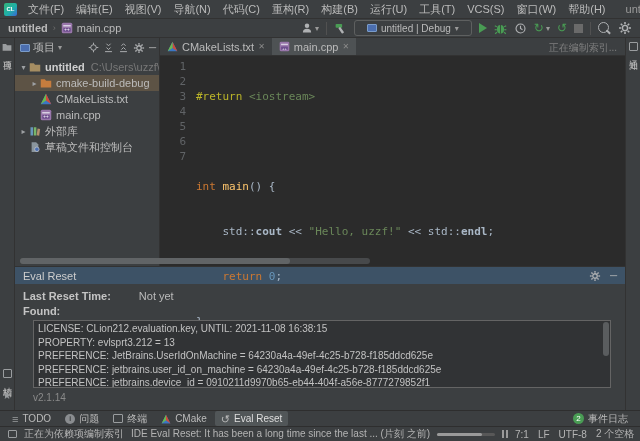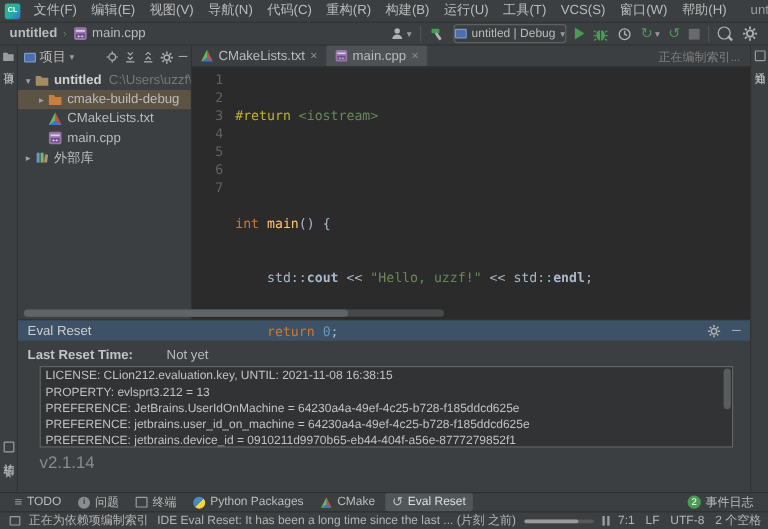--- a/index.html
+++ b/index.html
@@ -16,21 +16,21 @@
   .win-title { margin-left:14px; color:#9c9c9c; white-space:nowrap; }
 
   
   .toolbar { height:19px; display:flex; align-items:center; border-bottom:1px solid #323232; font-size:11px; padding:0 8px; }
   .crumb-project { font-weight:bold; }
   .crumb-sep { color:#6e6e6e; margin:0 5px; font-size:9px; }
   .crumb-file { display:flex; align-items:center; gap:4px; }
   .toolbar-right { margin-left:auto; display:flex; align-items:center; gap:7px; }
   .tb-div { width:1px; height:13px; background:#515151; }
   .dd { color:#9a9a9a; font-size:8px; }
-  .config-select { display:flex; align-items:center; gap:4px; border:1px solid #5e6060; border-radius:3px; padding:0 0; height:16px; font-size:10px; }
+  .config-select { display:flex; align-items:center; gap:4px; border:1px solid #5e6060; border-radius:3px; padding:0 12px; height:16px; font-size:10px; }
   .mini-screen { width:10px; height:8px; background:#4b6eaf; border:1px solid #7a9cc9; border-radius:1px; }
   .play { width:0; height:0; border-left:8px solid #499c54; border-top:5px solid transparent; border-bottom:5px solid transparent; }
   .stop { width:9px; height:9px; background:#6a6a6a; }
   .glyph-green { color:#499c54; font-size:12px; line-height:12px; }
   .mag { position:relative; width:13px; height:13px; }
   .mag::before { content:''; position:absolute; left:0; top:0; width:9px; height:9px; border:1.5px solid #afb1b3; border-radius:50%; }
   .mag::after { content:''; position:absolute; left:8px; top:9px; width:5px; height:1.5px; background:#afb1b3; transform:rotate(45deg); }
 
   
   .main { position:relative; display:flex; height:372px; }
@@ -85,21 +85,21 @@
   .minus-glyph { color:#c0c0c0; font-size:10px; }
   .eval-body { padding:4px 8px 0 8px; }
   .eval-row { height:15px; display:flex; align-items:center; }
   .lbl { font-weight:bold; color:#c4c4c4; }
   .val { margin-left:28px; }
   .found-list { position:relative; margin:2px 0 0 10px; width:calc(100% - 16px); height:68px;
                 border:1px solid #646464; background:#313335; overflow:hidden;
                 font-size:10px; line-height:13.5px; padding:1px 0 0 4px; color:#c2c2c2; }
   .found-row { white-space:nowrap; }
   .list-scroll { position:absolute; right:1px; top:1px; width:6px; height:34px; background:#5a5d5f; border-radius:3px; }
-  .eval-version { margin:4px 0 0 10px; color:#8a8a8a; font-size:14px; }
+  .eval-version { margin:4px 0 0 10px; color:#8a8a8a; font-size:10px; }
 
   
   .bottombar { height:16px; flex:none; background:#3c3f41; border-top:1px solid #2e2e2e; display:flex; align-items:center; font-size:10px; padding:0 6px; gap:2px; }
   .bb-item { display:flex; align-items:center; gap:4px; padding:0 6px; height:15px; white-space:nowrap; }
   .bb-item.active { background:#515658; border-radius:2px; color:#dedede; }
   .cir { width:10px; height:10px; border-radius:50%; background:#8a8d90; color:#3c3f41; font-size:7px; font-weight:bold;
          display:flex; align-items:center; justify-content:center; flex:none; font-style:normal; }
   .term-ic { width:10px; height:9px; border:1px solid #9a9d9f; border-radius:1px; flex:none; }
   .py-ic { width:10px; height:10px; border-radius:50%; background:linear-gradient(135deg,#4b8bbe 50%,#ffd43b 50%); flex:none; }
   .todo-ic { color:#9a9d9f; font-size:11px; }
@@ -349,20 +349,26 @@
                 </svg>
               <span class="tname">main.cpp</span>
             </div>
             <div class="tree-row">
               <span class="arrow">▸</span>
               <svg class="i" width="12" height="12" viewBox="0 0 16 16">
                   <use href="#ic-lib"></use>
                 </svg>
               <span class="tname">外部库</span>
             </div>
+            <div class="tree-row ind1">
+              <svg class="i" width="12" height="12" viewBox="0 0 16 16">
+                  <use href="#ic-file"></use>
+                </svg>
+              <span class="tname">草稿文件和控制台</span>
+            </div>
           </div>
         </div>
 
         <div class="editor">
           <div class="tabbar">
             <div class="tab">
               <svg class="i" width="11" height="11" viewBox="0 0 16 16">
                   <use href="#ic-cmake"></use>
                 </svg>
               <span>CMakeLists.txt</span>
@@ -411,20 +417,23 @@
                 <use href="#ic-gear"></use>
               </svg>
             <span class="minus-glyph">─</span>
           </div>
         </div>
         <div class="eval-body">
           <div class="eval-row">
             <span class="lbl">Last Reset Time:</span>
             <span class="val">Not yet</span>
           </div>
+          <div class="eval-row">
+            <span class="lbl">Found:</span>
+          </div>
           <div class="found-list">
             <div class="found-row">LICENSE: CLion212.evaluation.key, UNTIL: 2021-11-08 16:38:15</div>
             <div class="found-row">PROPERTY: evlsprt3.212 = 13</div>
             <div class="found-row">PREFERENCE: JetBrains.UserIdOnMachine = 64230a4a-49ef-4c25-b728-f185ddcd625e</div>
             <div class="found-row">PREFERENCE: jetbrains.user_id_on_machine = 64230a4a-49ef-4c25-b728-f185ddcd625e</div>
             <div class="found-row">PREFERENCE: jetbrains.device_id = 0910211d9970b65-eb44-404f-a56e-8777279852f1</div>
             <div class="list-scroll"></div>
           </div>
           <div class="eval-version">v2.1.14</div>
         </div>
@@ -445,24 +454,20 @@
       <span class="todo-ic">≡</span>
       <span>TODO</span>
     </div>
     <div class="bb-item">
       <i class="cir">i</i>
       <span>问题</span>
     </div>
     <div class="bb-item">
       <span class="term-ic"></span>
       <span>终端</span>
-    </div>
-    <div class="bb-item">
-      <span class="py-ic"></span>
-      <span>Python Packages</span>
     </div>
     <div class="bb-item">
       <svg class="i" width="10" height="10" viewBox="0 0 16 16">
           <use href="#ic-cmake"></use>
         </svg>
       <span>CMake</span>
     </div>
     <div class="bb-item active">
       <span class="reset-ic">↺</span>
       <span>Eval Reset</span>

